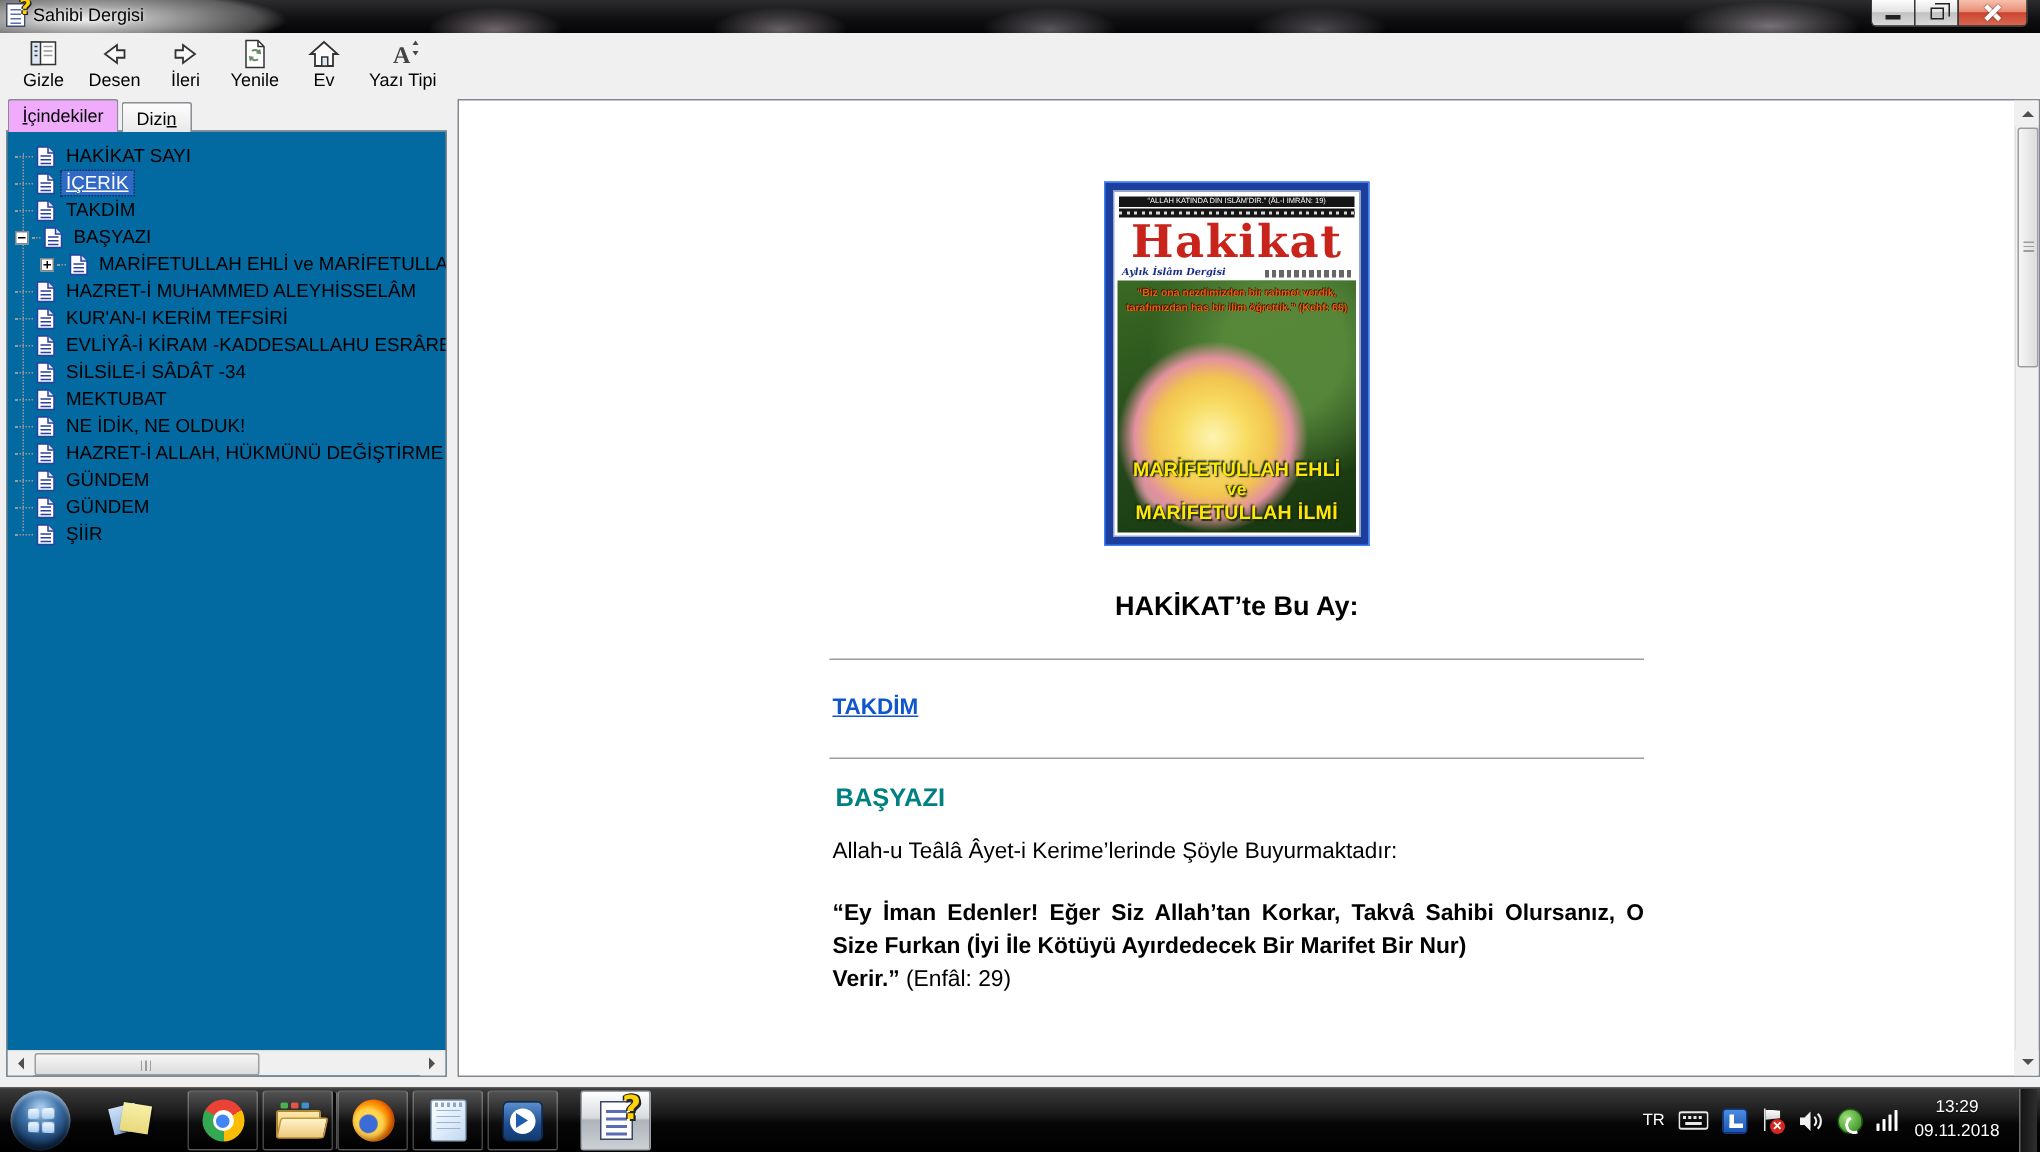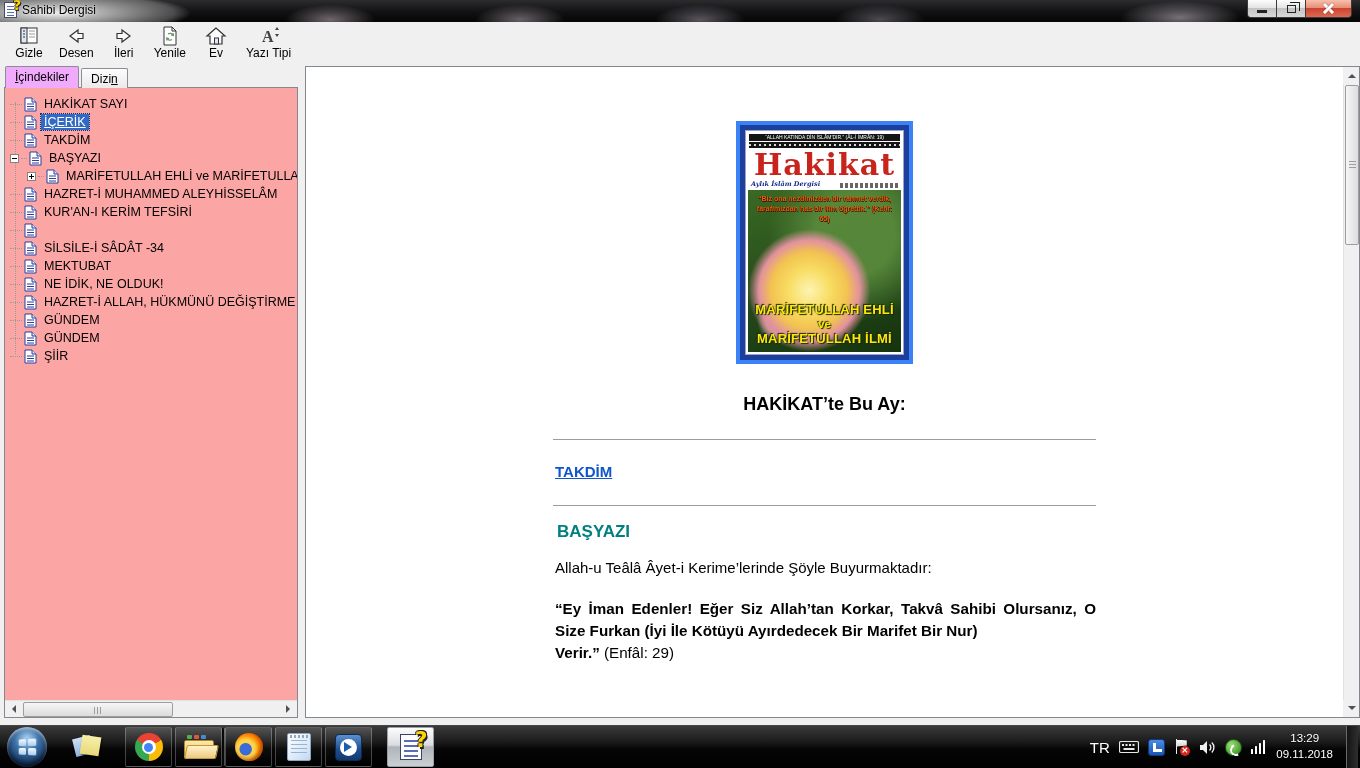--- a/index.html
+++ b/index.html
@@ -77,21 +77,21 @@
   .left-panel { width:294px; flex:none; display:flex; flex-direction:column; }
   .tabs { display:flex; height:22px; flex:none; padding-left:1px; position:relative; z-index:2; }
   .tab {
     font-size:12px; color:#000; padding:3px 9px 0; margin-right:2px;
     border:1px solid #8a8d94; border-bottom:none; border-radius:2px 2px 0 0;
     background:linear-gradient(#fcfcfc,#eaeaea); height:20px; margin-top:2px;
   }
   .tab.active { background:#f0abfc; height:22px; margin-top:0; position:relative; }
   .tab u { text-decoration:underline; }
 
-  .tree-box { flex:1; border:1px solid #828790; background:#fca5a5; margin-top:-1px; display:flex; flex-direction:column; overflow:hidden; }
+  .tree-box { flex:1; border:1px solid #828790; background:#0369a1; margin-top:-1px; display:flex; flex-direction:column; overflow:hidden; }
   .tree { flex:1; overflow:hidden; position:relative; padding:7px 2px 2px 5px; font-size:12.5px; color:#000; }
   .rail { position:absolute; left:10px; top:14px; height:252px; border-left:1px dotted #9a9a9a; }
   .row { display:flex; align-items:center; height:18px; white-space:nowrap; }
   .dots { width:12px; border-top:1px dotted #9a9a9a; margin-right:2px; flex:none; }
   .dots-s { width:6px; border-top:1px dotted #9a9a9a; margin-right:2px; flex:none; }
   .indent { width:17px; flex:none; }
   .expander { width:9px; height:9px; flex:none; border:1px solid #848484; background:#fff; position:relative; margin-right:2px; }
   .expander:before { content:""; position:absolute; left:1px; right:1px; top:3px; height:1px; background:#000; }
   .expander.plus:after { content:""; position:absolute; top:1px; bottom:1px; left:3px; width:1px; background:#000; }
   .page-ico { flex:none; margin-right:4px; }
@@ -111,21 +111,21 @@
   .htrack { flex:1; }
 
   .splitter { width:7px; flex:none; }
 
   
   .content-area { flex:1; display:flex; border:1px solid #828790; background:#fff; overflow:hidden; margin-right:0; }
   .page { flex:1; overflow:hidden; }
   .column { width:543px; margin:0 auto; padding-top:54px; color:#000; }
 
   
-  .cover { width:177px; height:243px; margin:0 auto; background:#1c3f9e; border:4px solid #3b82f6; padding:5px; }
+  .cover { width:177px; height:243px; margin:0 auto; background:#1c3f9e; border:1px solid #3b82f6; padding:5px; }
   .cover-inner { background:#fff; width:100%; height:100%; border:1px solid #9aa6c8; display:flex; flex-direction:column; padding:2px 2px; }
   .strip1 { background:#151515; color:#fff; font-size:5px; line-height:7px; height:7px; overflow:hidden; text-align:center; margin:1px 1px 1px; white-space:nowrap; }
   .strip2 { background:#151515; height:6px; margin:0 1px 1px;
     background-image:repeating-linear-gradient(90deg, #d8d8d8 0 2px, #151515 2px 5px); background-size:auto 2px; background-repeat:repeat-x; background-position:0 2px; }
   .cover-logo { font-family:"DejaVu Serif", serif; font-weight:bold; color:#c8241c; font-size:30px; line-height:31px; text-align:center; letter-spacing:1px; }
   .cover-sub { display:flex; justify-content:space-between; align-items:flex-end; padding:0 3px 2px; }
   .cover-sub .sub { font-family:"DejaVu Serif",serif; font-style:italic; font-weight:bold; color:#1a2f8a; font-size:6.5px;text-align:center; }
   .cover-sub .issue { width:58px; height:5px; background:repeating-linear-gradient(90deg,#666 0 3px,transparent 3px 5px); }
   .photo { flex:1; position:relative; overflow:hidden;
     background:
@@ -208,21 +208,21 @@
   .ic-wmp .play { width:0; height:0; border:5px solid transparent; border-left:8px solid #1d5cb0; margin-left:4px; }
   .ic-help { position:relative; width:22px; height:26px; background:#fdfdfd; border:1px solid #3a4468; }
   .ic-help i { position:absolute; left:3px; right:3px; height:1.5px; background:#5a6db0; }
   .ic-help i:nth-child(1){top:5px} .ic-help i:nth-child(2){top:10px} .ic-help i:nth-child(3){top:15px} .ic-help i:nth-child(4){top:20px}
   .ic-help .q { position:absolute; right:-7px; top:-8px; height:auto; background:none;
     color:#ffd400; font-weight:bold; font-size:22px; font-family:"DejaVu Sans",sans-serif;
     text-shadow:1.5px 1.5px 0 #222, -1px 0 0 #222, 0 -1px 0 #222, 1px -1px 0 #222; }
 
   
   .tray { margin-left:auto; display:flex; align-items:center; gap:9px; padding-right:2px; color:#fff; }
-  .tray-lang { font-size:15px; text-shadow:0 1px 1px #000; }
+  .tray-lang { font-size:11px; text-shadow:0 1px 1px #000; }
   .tray svg { display:block; }
   .ic-blue { width:17px; height:17px; border-radius:3px; background:linear-gradient(#4d8be0,#1b55b4); border:1px solid #0f3a80; display:flex; align-items:center; justify-content:center; }
   .ic-blue .g { width:9px; height:9px; border-left:3px solid #fff; border-bottom:3px solid #fff; transform:translateX(1px); }
   .ic-flag { position:relative; width:16px; height:17px; }
   .ic-flag .pole { position:absolute; left:2px; top:0; width:1.5px; height:15px; background:#e8e8e8; }
   .ic-flag .cloth { position:absolute; left:3px; top:1px; width:10px; height:7px; background:linear-gradient(#fff,#cfcfcf); clip-path:polygon(0 0,100% 15%,100% 85%,0 100%); }
   .ic-flag .err { position:absolute; right:0; bottom:0; width:10px; height:10px; border-radius:50%; background:#d6281e; color:#fff; font-size:8px; line-height:10px; text-align:center; font-weight:bold; }
   .ic-idm { width:17px; height:17px; border-radius:50%; background:radial-gradient(circle at 35% 35%, #9fe07a, #55a83c 60%, #2e7a1e); border:1px solid #1d5a12; position:relative; }
   .ic-idm:after { content:""; position:absolute; left:4px; top:4px; width:8px; height:8px; border:2px solid #fff; border-top-color:transparent; border-right-color:transparent; border-radius:50%; transform:rotate(20deg); }
   .ic-signal { display:flex; align-items:flex-end; gap:1.5px; height:14px; }
@@ -417,20 +417,21 @@
 
             <div class="row">
                 <span class="dots"></span>
               <svg class="page-ico" width="13" height="15" viewBox="0 0 13 15">
                   <path d="M1 1 h7 l4 4 v9 h-11 z" fill="#fff" stroke="#2a3f9e"></path>
                   <path d="M8 1 v4 h4" fill="#dce4f8" stroke="#2a3f9e"></path>
                   <line x1="3" y1="7" x2="10" y2="7" stroke="#2a3f9e"></line>
                   <line x1="3" y1="9.5" x2="10" y2="9.5" stroke="#2a3f9e"></line>
                   <line x1="3" y1="12" x2="10" y2="12" stroke="#2a3f9e"></line>
                 </svg>
+              <span class="tlabel">EVLİYÂ-İ KİRAM -KADDESALLAHU ESRÂRE</span>
               </div>
 
             <div class="row">
                 <span class="dots"></span>
               <svg class="page-ico" width="13" height="15" viewBox="0 0 13 15">
                   <path d="M1 1 h7 l4 4 v9 h-11 z" fill="#fff" stroke="#2a3f9e"></path>
                   <path d="M8 1 v4 h4" fill="#dce4f8" stroke="#2a3f9e"></path>
                   <line x1="3" y1="7" x2="10" y2="7" stroke="#2a3f9e"></line>
                   <line x1="3" y1="9.5" x2="10" y2="9.5" stroke="#2a3f9e"></line>
                   <line x1="3" y1="12" x2="10" y2="12" stroke="#2a3f9e"></line>

